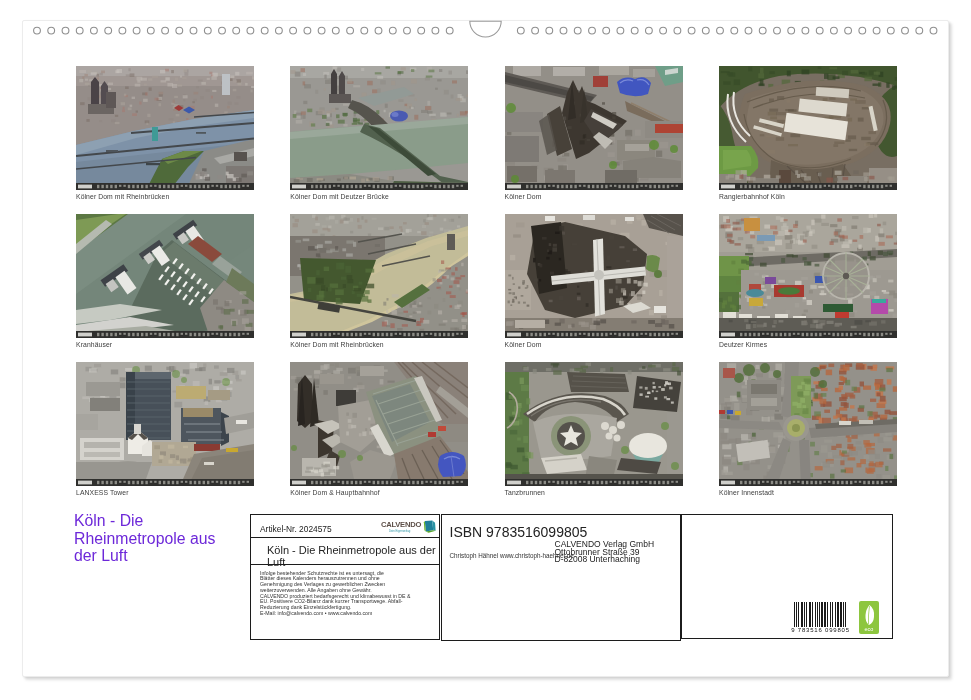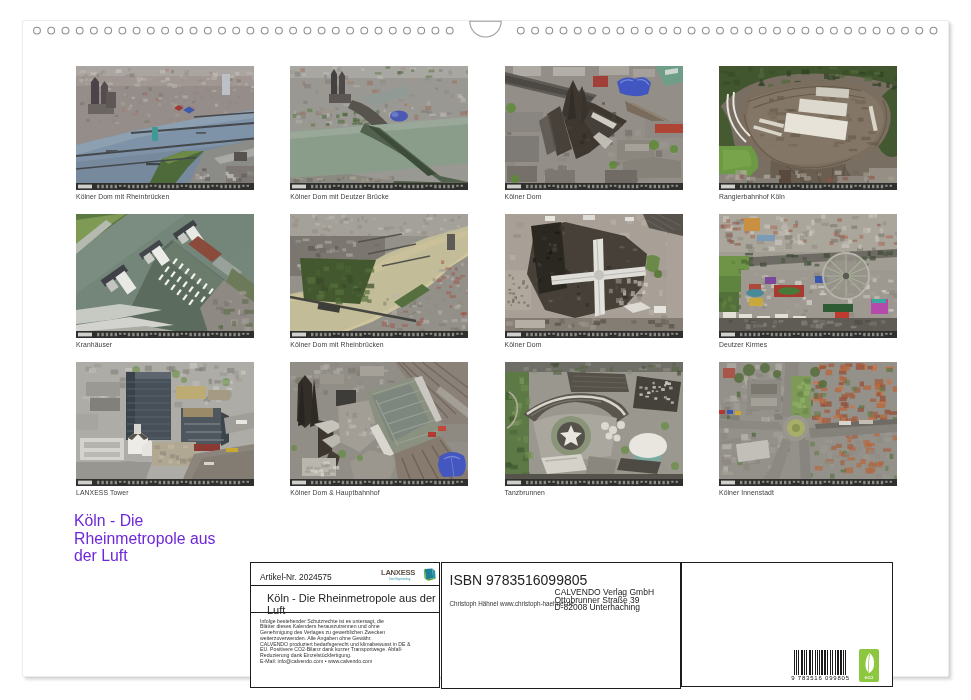--- a/index.html
+++ b/index.html
@@ -1,21 +1,21 @@
 <!DOCTYPE html>
 <html><head><meta charset="utf-8">
 <style>
 * { margin:0; padding:0; box-sizing:border-box; }
 html,body { width:971px; height:700px; background:#fff; font-family:"Liberation Sans", sans-serif; }
 #page { position:absolute; left:22px; top:20px; width:927px; height:657px; background:#fff;
   border:1px solid #ececec; border-radius:2px;
   box-shadow: 3px 3px 3px rgba(0,0,0,0.12), 1px 1px 2px rgba(0,0,0,0.08); }
 .cap { position:absolute; font-size:6.8px; color:#3c3c3c; letter-spacing:0.1px; }
 #title { position:absolute; left:74px; top:512px; font-size:15.8px; line-height:17.6px; color:#6d28d9; }
-.panel { position:absolute; border:1.5px solid #1c1c1c; background:#fff;margin-top:48px; }
+.panel { position:absolute; border:1.5px solid #1c1c1c; background:#fff; }
 </style></head>
 <body>
 <div id="page"></div>
 <svg style="position:absolute;left:0;top:0" width="971" height="60" viewBox="0 0 971 60">
  <path d="M 469.8 21.3 A 15.7 15.7 0 0 0 501.2 21.3 Z" fill="#fff" stroke="#9a9a9a" stroke-width="1.1"></path>
  <g fill="#fff" stroke="#8f8f8f" stroke-width="1.1">
       <circle cx="37.0" cy="30.6" r="3.4"></circle>
       <circle cx="51.2" cy="30.6" r="3.4"></circle>
       <circle cx="65.5" cy="30.6" r="3.4"></circle>
       <circle cx="79.7" cy="30.6" r="3.4"></circle>
@@ -2736,21 +2736,21 @@
     <rect x="161.8" y="118.8" width="2.4" height="3.4" fill="#9c9c96" opacity="0.85"></rect>
     <rect x="166.2" y="118.8" width="2.4" height="2.0" fill="#9c9c96" opacity="0.85"></rect>
     <rect x="170.6" y="118.8" width="2.4" height="2.0" fill="#9c9c96" opacity="0.85"></rect>
   </svg>
 <div class="cap" style="left:719px;top:489px">Kölner Innenstadt</div>
 <div id="title">Köln - Die<br>Rheinmetropole aus<br>der Luft</div>
 
 <div class="panel" style="left:250px;top:514px;width:189.5px;height:126px">
   <div style="position:absolute;left:9px;top:9px;font-size:8.4px;color:#222">Artikel-Nr. 2024575</div>
   <div style="position:absolute;left:130px;top:4.5px;width:55px">
-    <div style="font-size:7.6px;font-weight:bold;color:#5d4f48;letter-spacing:-0.25px">LANXESS</div>
+    <div style="font-size:7.6px;font-weight:bold;color:#5d4f48;letter-spacing:-0.25px">CALVENDO</div>
     <div style="font-size:2.8px;color:#2a93a4;margin-top:0.5px;margin-left:8px">Dein Eigenverlag</div>
   </div>
   <svg style="position:absolute;left:172px;top:4.5px" width="13" height="13" viewBox="0 0 14 14">
     <path d="M2,1 L10,0.5 L11,11 L3,12.5 Z" fill="#1e7f98"></path>
     <path d="M10,0.5 L13,3 L13.6,11.5 L11,11 Z" fill="#2a93a4"></path>
     <path d="M3,12.5 L11,11 L13.6,11.5 L6,13.6 Z" fill="#57a42a"></path>
     <path d="M2,1 L3,12.5 L1.5,11 L1,2.5 Z" fill="#6cb52c"></path>
   </svg>
   <div style="position:absolute;left:0;top:22px;width:100%;border-top:1.5px solid #1c1c1c"></div>
   <div style="position:absolute;left:16px;top:29px;font-size:11px;color:#222">Köln - Die Rheinmetropole aus der Luft</div>

